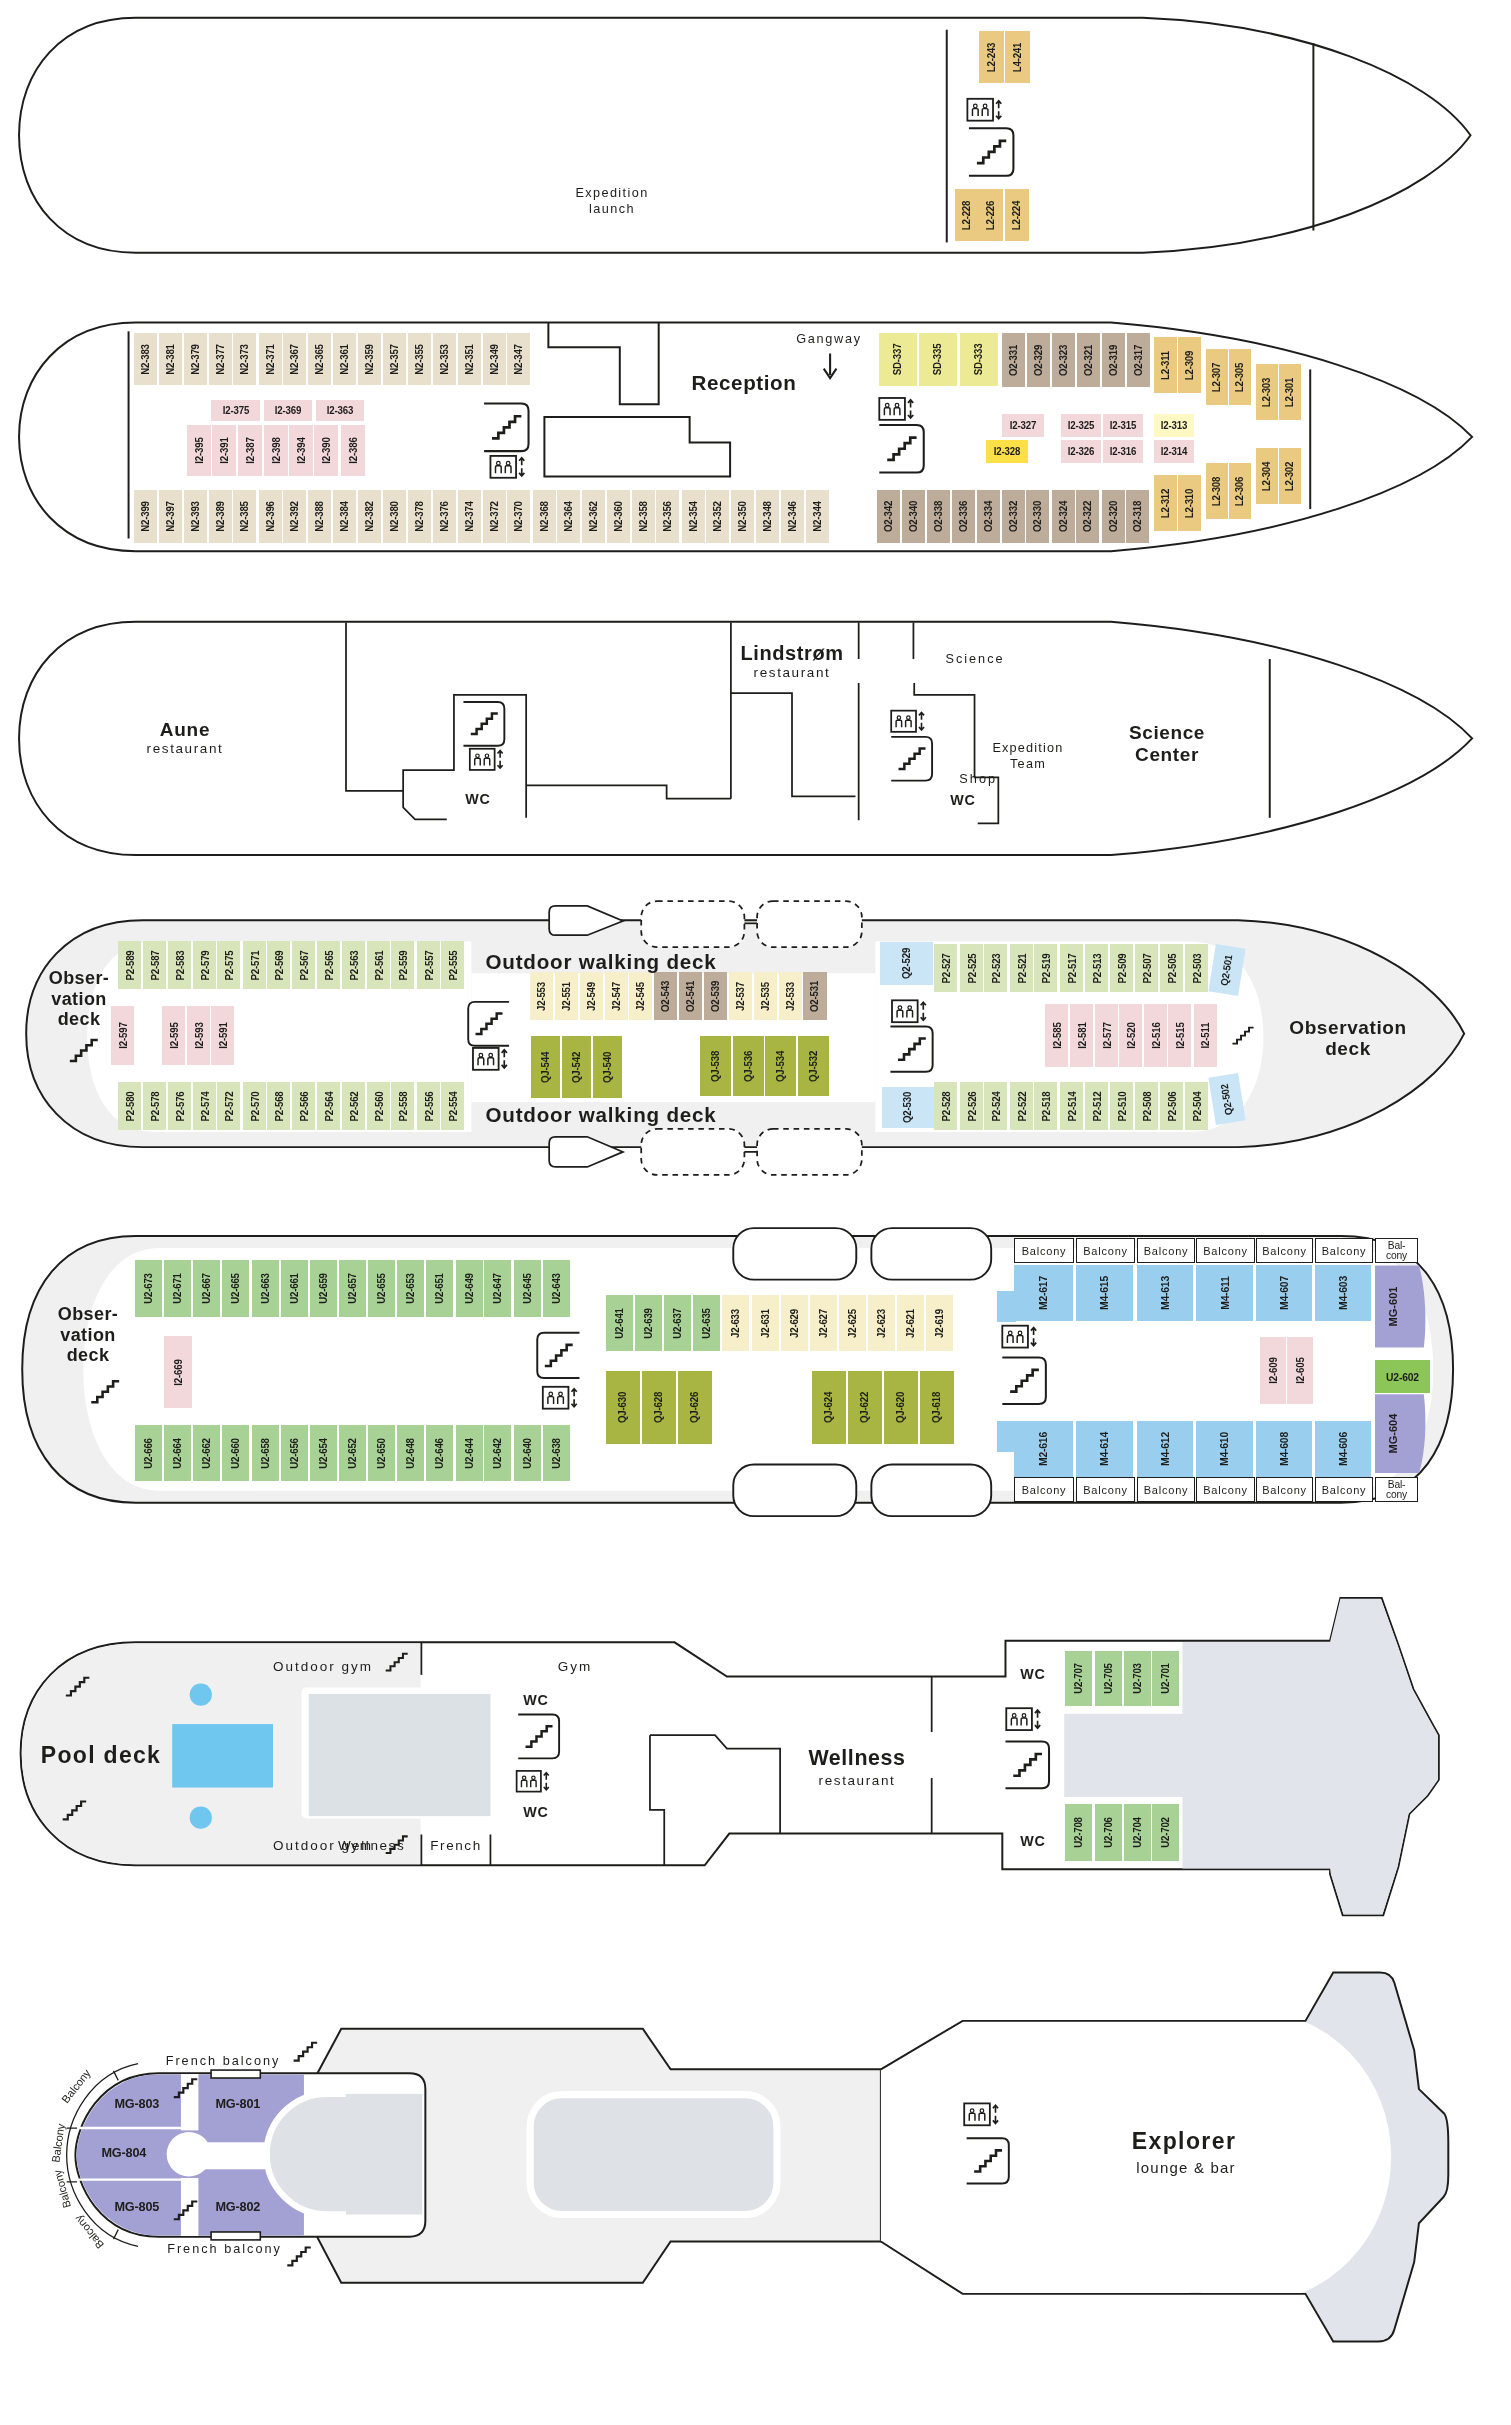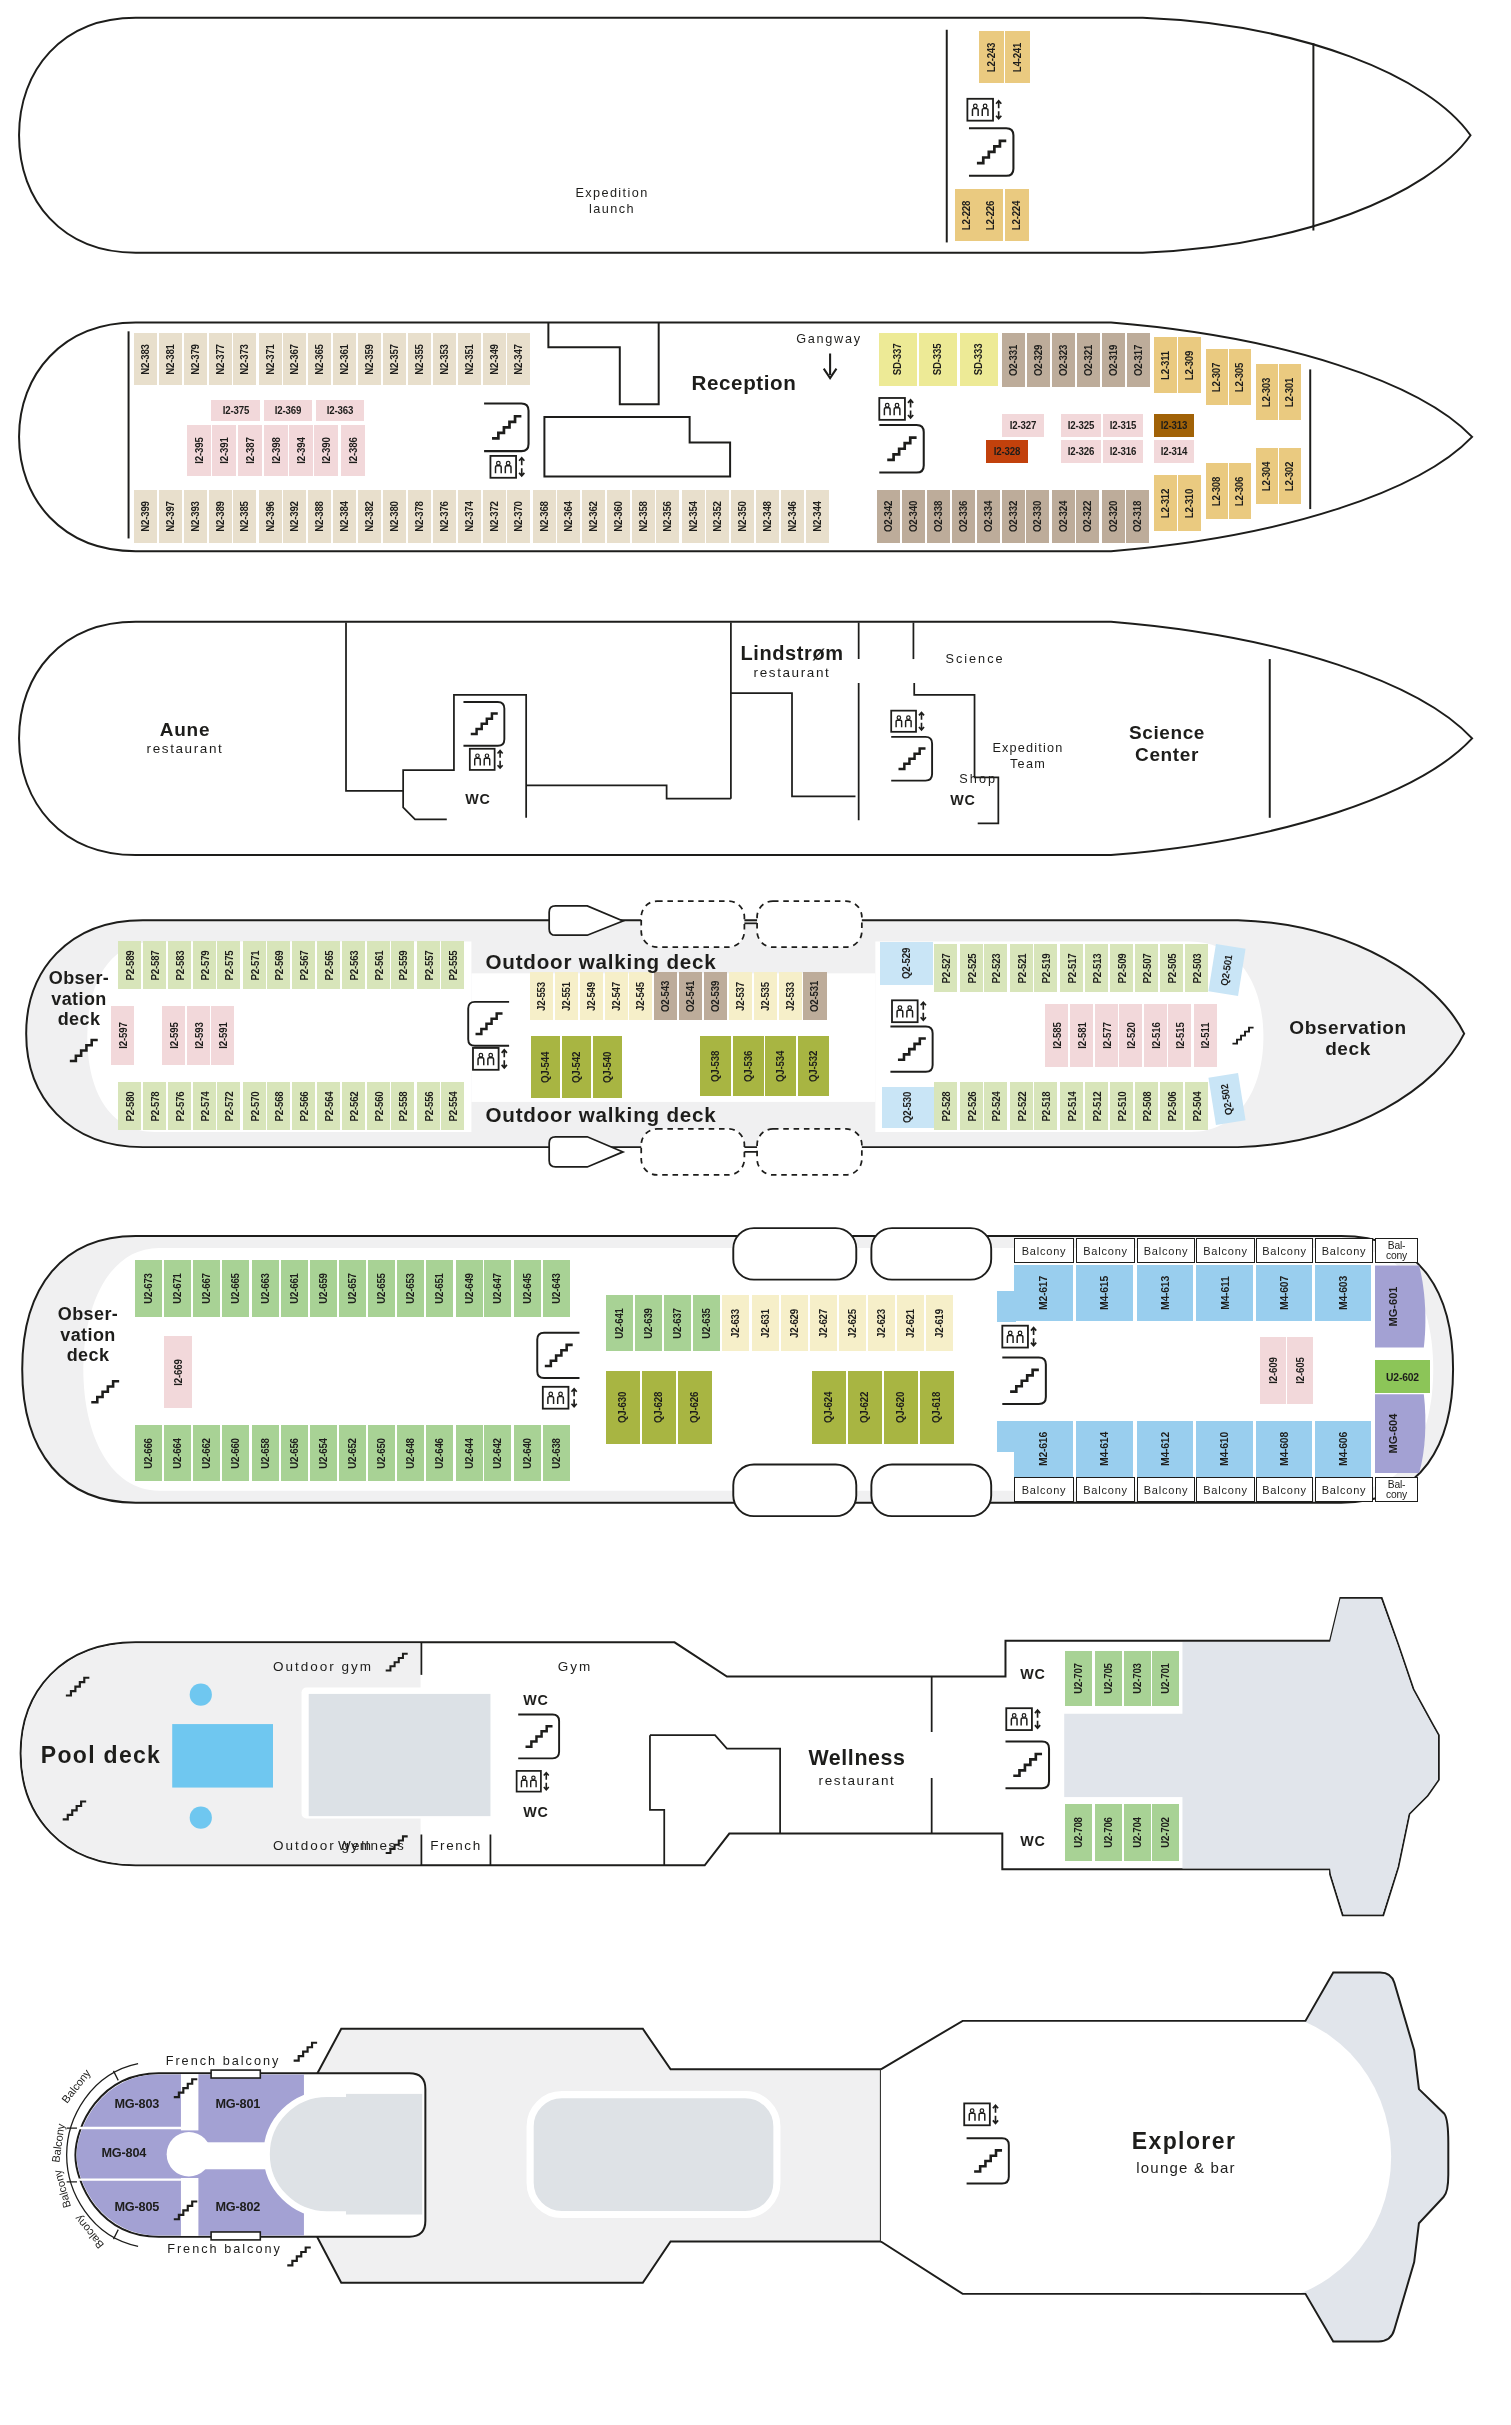--- a/index.html
+++ b/index.html
@@ -695,41 +695,41 @@
     </div>
 
 <div class="cab" style="left:1279px;top:448px;width:22px;height:56px;background:#eaca80;">
       <span style="transform:rotate(-90deg) scaleX(0.94);font-size:10.3px;font-weight:700;color:#1d1d1b;">L2-302</span>
     </div>
 
 <div class="cab" style="left:1002px;top:414px;width:42px;height:23px;background:#f2d8da;">
       <span style="transform:scaleX(0.94);font-size:10.3px;font-weight:700;color:#1d1d1b;">I2-327</span>
     </div>
 
-<div class="cab" style="left:986px;top:440px;width:42px;height:23px;background:#c2410c;">
+<div class="cab" style="left:986px;top:440px;width:42px;height:23px;background:#fde047;">
       <span style="transform:scaleX(0.94);font-size:10.3px;font-weight:700;color:#1d1d1b;">I2-328</span>
     </div>
 
 <div class="cab" style="left:1061px;top:414px;width:40px;height:23px;background:#f2d8da;">
       <span style="transform:scaleX(0.94);font-size:10.3px;font-weight:700;color:#1d1d1b;">I2-325</span>
     </div>
 
 <div class="cab" style="left:1061px;top:440px;width:40px;height:23px;background:#f2d8da;">
       <span style="transform:scaleX(0.94);font-size:10.3px;font-weight:700;color:#1d1d1b;">I2-326</span>
     </div>
 
 <div class="cab" style="left:1103px;top:414px;width:40px;height:23px;background:#f2d8da;">
       <span style="transform:scaleX(0.94);font-size:10.3px;font-weight:700;color:#1d1d1b;">I2-315</span>
     </div>
 
 <div class="cab" style="left:1103px;top:440px;width:40px;height:23px;background:#f2d8da;">
       <span style="transform:scaleX(0.94);font-size:10.3px;font-weight:700;color:#1d1d1b;">I2-316</span>
     </div>
 
-<div class="cab" style="left:1154px;top:414px;width:40px;height:23px;background:#a16207;">
+<div class="cab" style="left:1154px;top:414px;width:40px;height:23px;background:#fef9c3;">
       <span style="transform:scaleX(0.94);font-size:10.3px;font-weight:700;color:#1d1d1b;">I2-313</span>
     </div>
 
 <div class="cab" style="left:1154px;top:440px;width:40px;height:23px;background:#f2d8da;">
       <span style="transform:scaleX(0.94);font-size:10.3px;font-weight:700;color:#1d1d1b;">I2-314</span>
     </div>
 
 <div class="cab" style="left:118px;top:941px;width:23px;height:48px;background:#d8e5ba;">
       <span style="transform:rotate(-90deg) scaleX(0.94);font-size:10.3px;font-weight:700;color:#1d1d1b;">P2-589</span>
     </div>

